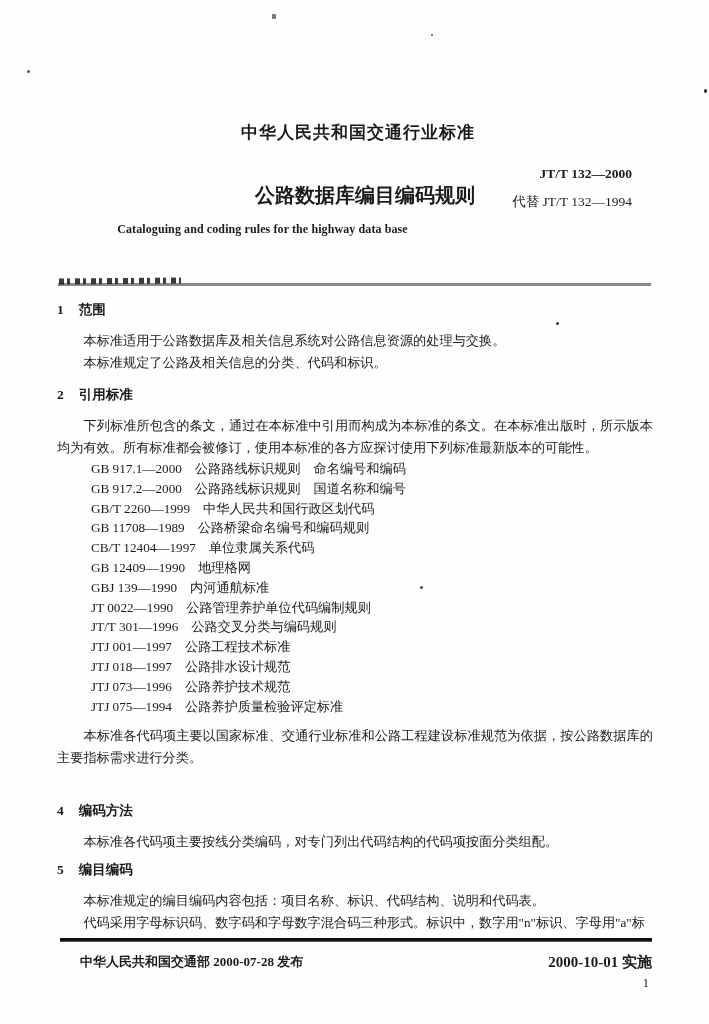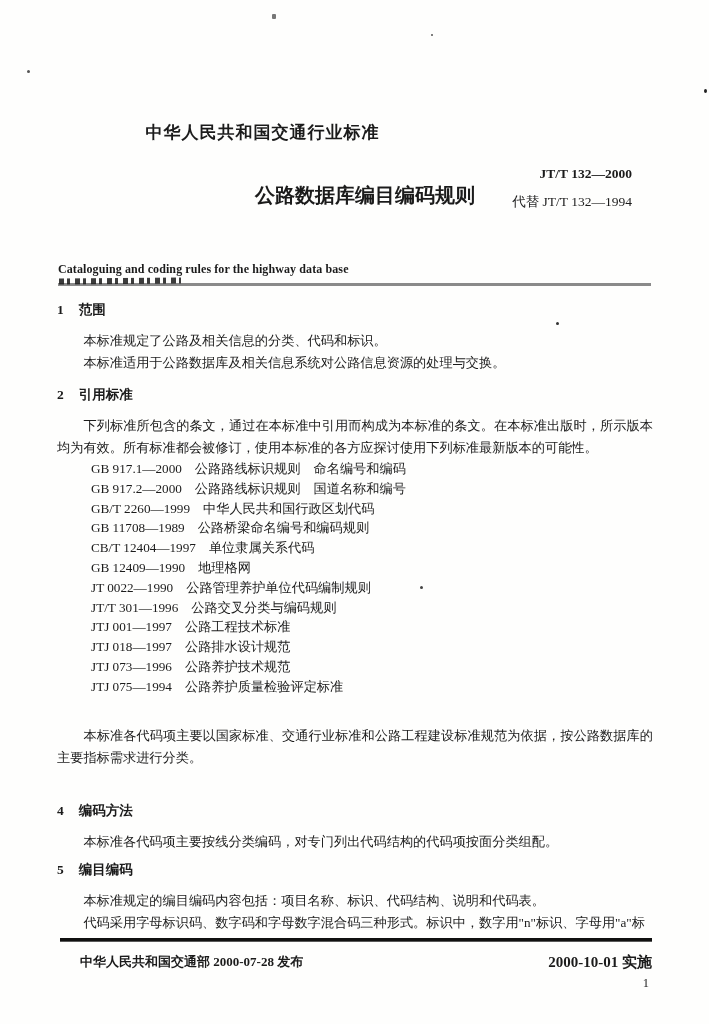--- a/index.html
+++ b/index.html
@@ -12,43 +12,43 @@
     overflow: hidden;
     -webkit-font-smoothing: antialiased;
   }
   .page {
     position: absolute; inset: 0;
     background: #fefefd;
   }
   
   .org-title {
     position: absolute; top: 121px; left: 50px; width: 425px;
-    text-align: center;
+    text-align: right;
     font-size: 17px; font-weight: bold; letter-spacing: 1px;
     white-space: nowrap;
   }
   .doc-code {
     position: absolute; top: 166px; right: 77px;
     font-size: 13.5px; font-weight: bold; white-space: nowrap;
   }
   .doc-title {
     position: absolute; top: 182px; left: 50px; width: 425px;
     text-align: right;
     font-size: 20px; font-weight: bold; letter-spacing: 0px;
     white-space: nowrap;
   }
   .replaces {
     position: absolute; top: 193px; right: 77px;
     font-size: 13.5px; font-weight: normal; white-space: nowrap;
   }
   .title-en {
-    position: absolute; top: 222px; left: 58px; width: 425px;
+    position: absolute; top: 222px; left: 50px; width: 425px;
+    text-align: center;
     font-size: 12px; font-weight: bold; letter-spacing: 0.1px;
     white-space: nowrap;
-    margin-top: 40px;
   }
   
   .rule-top {
     position: absolute; top: 283px; left: 58px; width: 593px; height: 3px;
     background: #8a8a8a;
   }
   .smudge {
     position: absolute; top: 278px; left: 59px; width: 122px; height: 6px;
     background: repeating-linear-gradient(90deg,
       #191919 0px 5px, transparent 5px 8px,
@@ -122,34 +122,35 @@
   <div class="doc-code">JT/T 132—2000</div>
   <div class="doc-title">公路数据库编目编码规则</div>
   <div class="replaces">代替 JT/T 132—1994</div>
   <div class="title-en">Cataloguing and coding rules for the highway data base</div>
 
   <div class="rule-top"></div>
   <div class="smudge"></div>
 
   <section class="sec s1">
     <h2 class="h"><span class="n">1</span><span>范围</span></h2>
+    <p>本标准适用于公路数据库及相关信息系统对公路信息资源的处理与交换。</p>
     <p>本标准规定了公路及相关信息的分类、代码和标识。</p>
-    <p>本标准适用于公路数据库及相关信息系统对公路信息资源的处理与交换。</p>
   </section>
 
   <section class="sec s2">
     <h2 class="h"><span class="n">2</span><span>引用标准</span></h2>
     <p>下列标准所包含的条文，通过在本标准中引用而构成为本标准的条文。在本标准出版时，所示版本均为有效。所有标准都会被修订，使用本标准的各方应探讨使用下列标准最新版本的可能性。</p>
     <div class="std-list">
       <div class="std-row"><span class="std-code">GB 917.1—2000</span><span class="std-name">公路路线标识规则　命名编号和编码</span></div>
       <div class="std-row"><span class="std-code">GB 917.2—2000</span><span class="std-name">公路路线标识规则　国道名称和编号</span></div>
       <div class="std-row"><span class="std-code">GB/T 2260—1999</span><span class="std-name">中华人民共和国行政区划代码</span></div>
       <div class="std-row"><span class="std-code">GB 11708—1989</span><span class="std-name">公路桥梁命名编号和编码规则</span></div>
       <div class="std-row"><span class="std-code">CB/T 12404—1997</span><span class="std-name">单位隶属关系代码</span></div>
       <div class="std-row"><span class="std-code">GB 12409—1990</span><span class="std-name">地理格网</span></div>
+      <div class="std-row"><span class="std-code">GBJ 139—1990</span><span class="std-name">内河通航标准</span></div>
       <div class="std-row"><span class="std-code">JT 0022—1990</span><span class="std-name">公路管理养护单位代码编制规则</span></div>
       <div class="std-row"><span class="std-code">JT/T 301—1996</span><span class="std-name">公路交叉分类与编码规则</span></div>
       <div class="std-row"><span class="std-code">JTJ 001—1997</span><span class="std-name">公路工程技术标准</span></div>
       <div class="std-row"><span class="std-code">JTJ 018—1997</span><span class="std-name">公路排水设计规范</span></div>
       <div class="std-row"><span class="std-code">JTJ 073—1996</span><span class="std-name">公路养护技术规范</span></div>
       <div class="std-row"><span class="std-code">JTJ 075—1994</span><span class="std-name">公路养护质量检验评定标准</span></div>
     </div>
   </section>
 
   <section class="sec s3">

